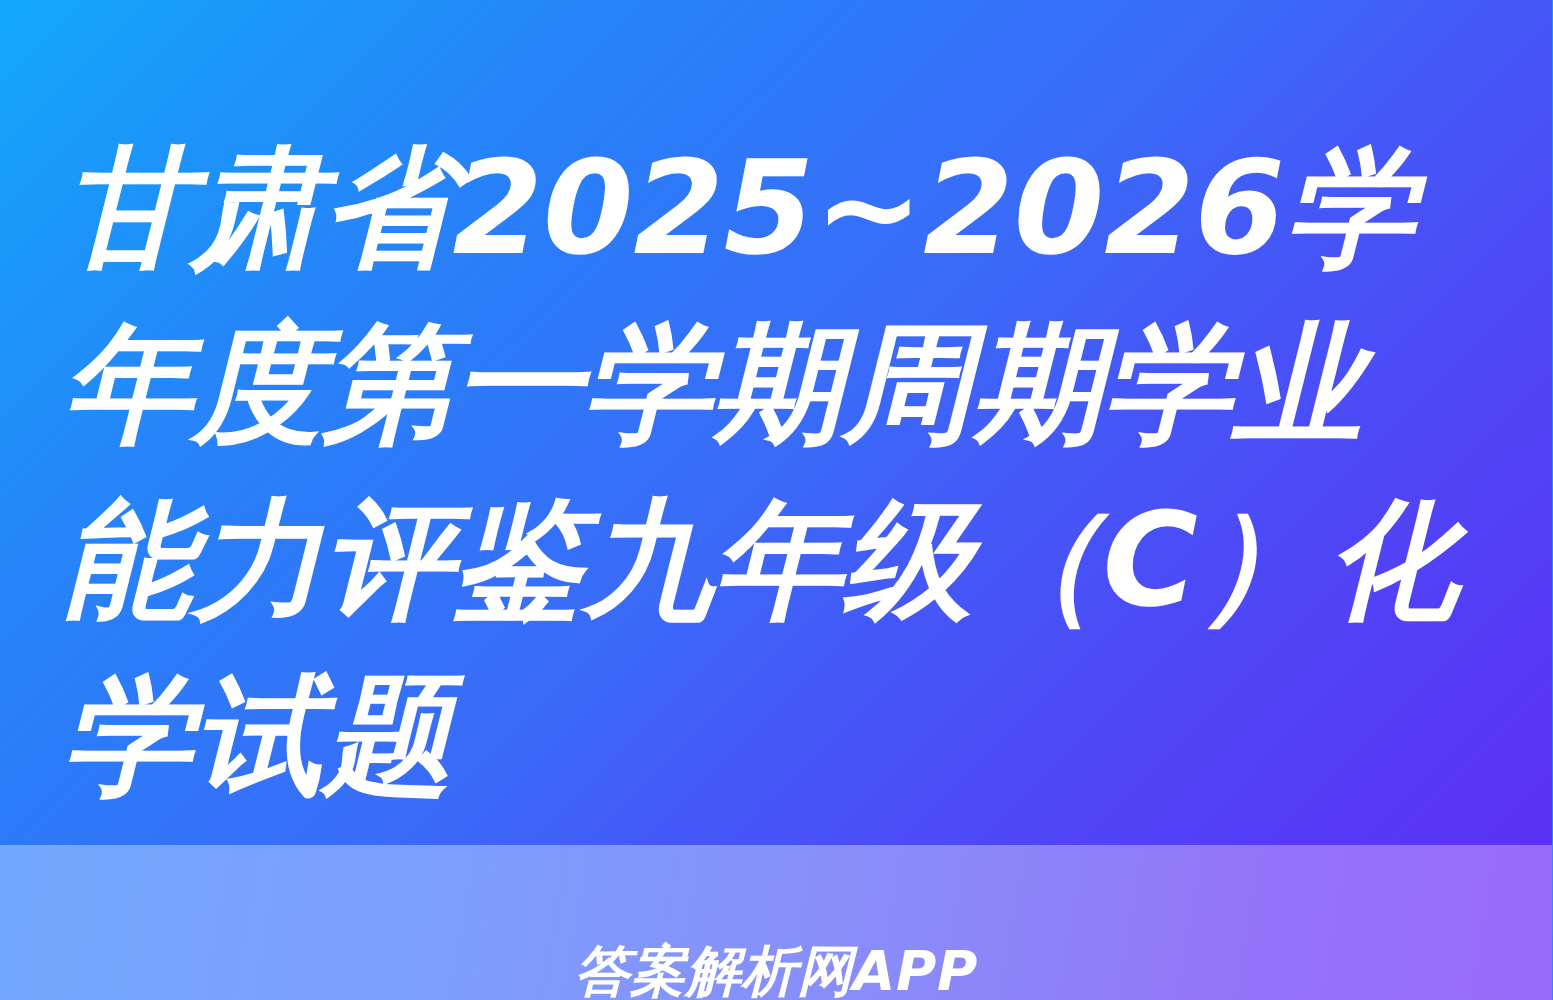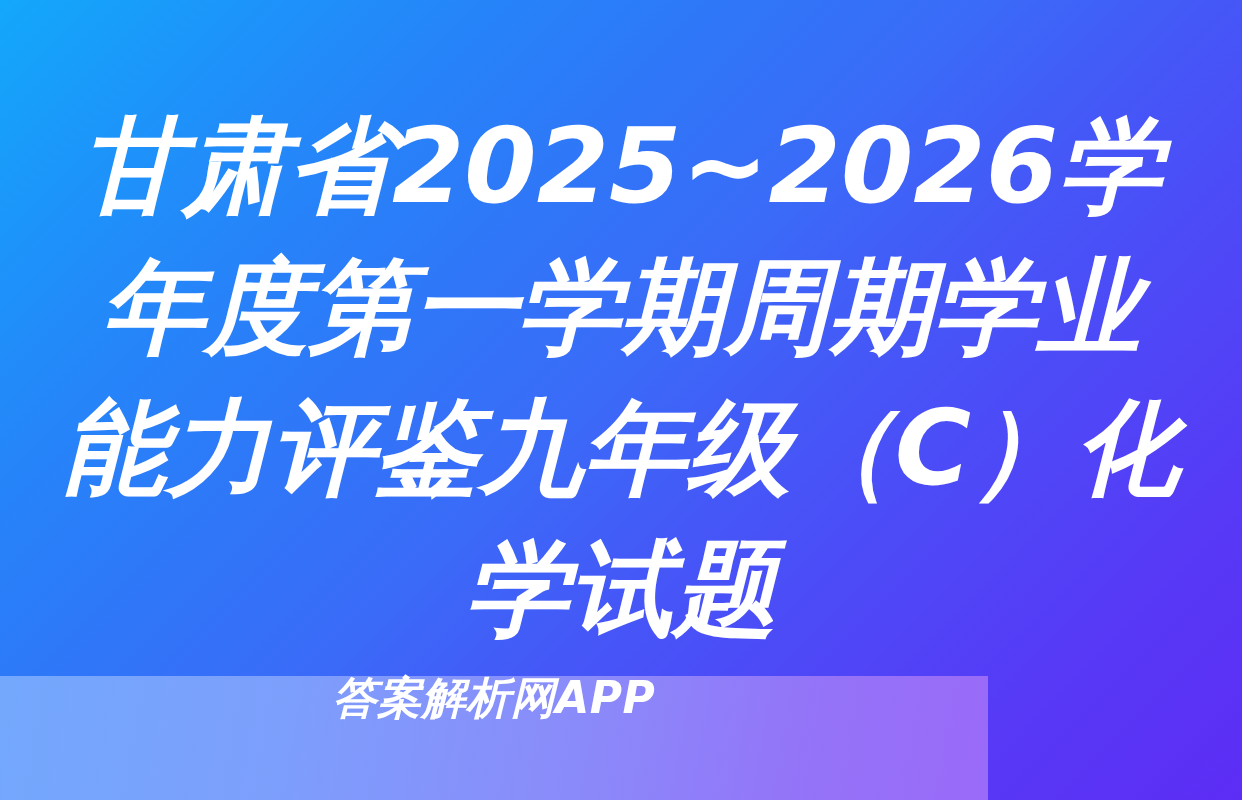--- a/index.html
+++ b/index.html
@@ -32,45 +32,44 @@
         #5739F6 85%,
         #5D2DF5 100%);
   }
 
   
   #title-block {
     position: absolute;
     left: 50px;
     top: 96px;
     width: 1142px;
-    text-align: center;
     color: #ffffff;
     font-size: 104px;
     line-height: 141px;
     font-weight: 700;
     font-style: italic;
     letter-spacing: 0px;
     white-space: normal;
     word-break: break-all;
     text-rendering: geometricPrecision;
   }
   #title-block .title-text {
     display: block;
   }
 
   
   #footer-band {
     position: absolute;
     left: 0;
     top: 676px;
-    width: 988px;
+    width: 1242px;
     height: 124px;
     background: linear-gradient(100deg, #73A8FD 0%, #7C9FFC 28%, #8A8BFA 58%, #9473F8 82%, #9A6AF8 100%);
     display: flex;
-    align-items: flex-start;
+    align-items: flex-end;
     justify-content: center;
   }
   #watermark {
     color: #ffffff;
     font-size: 44px;
     font-weight: 700;
     font-style: italic;
     letter-spacing: 0.5px;
     line-height: 1;
     white-space: nowrap;

